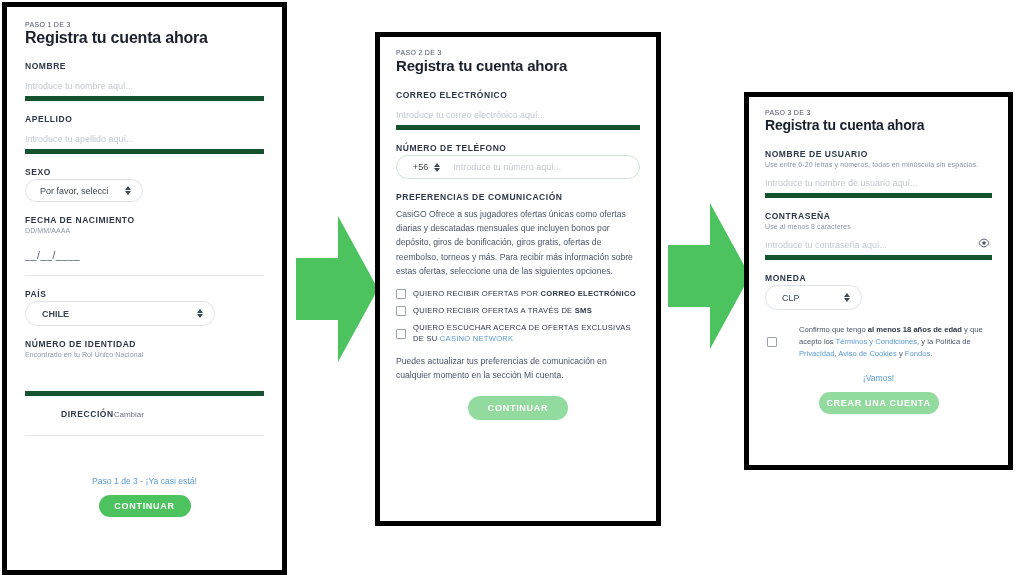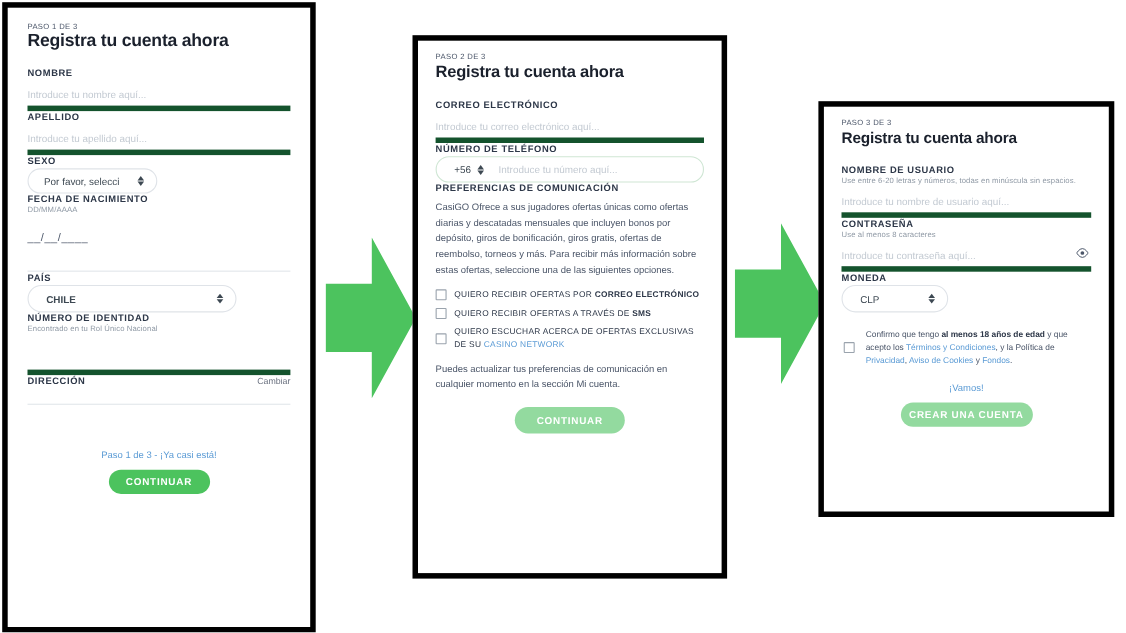--- a/index.html
+++ b/index.html
@@ -52,21 +52,21 @@
   .form-title {
     font-size: 16px;
     font-weight: bold;
     color: #1a202c;
     margin: 0 0 14px 0;
     letter-spacing: -0.2px;
   }
   #panel2 .form-title { font-size: 15px; margin-bottom: 16px; }
   #panel3 .form-title { font-size: 14px; margin-bottom: 16px; }
 
-  .field { }
+  .field { margin-bottom: 13px; }
   .field-label {
     font-size: 8.5px;
     font-weight: bold;
     letter-spacing: 0.55px;
     color: #2d3748;
     text-transform: uppercase;
     margin: 0 0 2px 0;
   }
   .field-hint {
     font-size: 7px;
@@ -85,21 +85,21 @@
     color: #2d3748;
     padding: 8px 0 5px 0;
     outline: none;
     background: transparent;
   }
   .underline-input::placeholder { color: #c3cad2; }
 
   .date-row {
     padding-top: 9px;
     border-bottom: 1px solid #e2e6ea;
-    padding-bottom: 22px;
+    padding-bottom: 12px;
   }
   .date-mask {
     font-size: 10px;
     color: #4a5568;
     letter-spacing: 0.5px;
     font-family: "Liberation Sans", sans-serif;
   }
 
   
   .select-pill {
@@ -233,21 +233,21 @@
   .cta-active   { background: #4cc35e; }
   .cta-disabled { background: #93da9f; }
   #cta1 { width: 92px;  height: 22px; }
   #cta2 { width: 100px; height: 24px; }
   #cta3 { width: 120px; height: 22px; }
 
   
   .label-row {
     display: flex;
     align-items: baseline;
-    justify-content: space-between;
+    margin-left: 36px;
   }
   .change-link {
     font-size: 8px;
     color: #6b7280;
     cursor: pointer;
   }
   .rule {
     border: 0;
     border-top: 1px solid #e2e6ea;
     margin: 14px 0 0 0;
@@ -259,21 +259,21 @@
     right: 2px;
     top: 6px;
     width: 12px;
     height: 10px;
     cursor: pointer;
   }
 
   .consent-row {
     display: flex;
     align-items: center;
-    gap: 10px;
+    gap: 22px;
     margin: 14px 0 14px 0;
     padding-left: 2px;
   }
   .consent-text {
     font-size: 7.6px;
     line-height: 1.55;
     color: #4a5568;
   }
   .consent-text b { color: #2d3748; }
 

